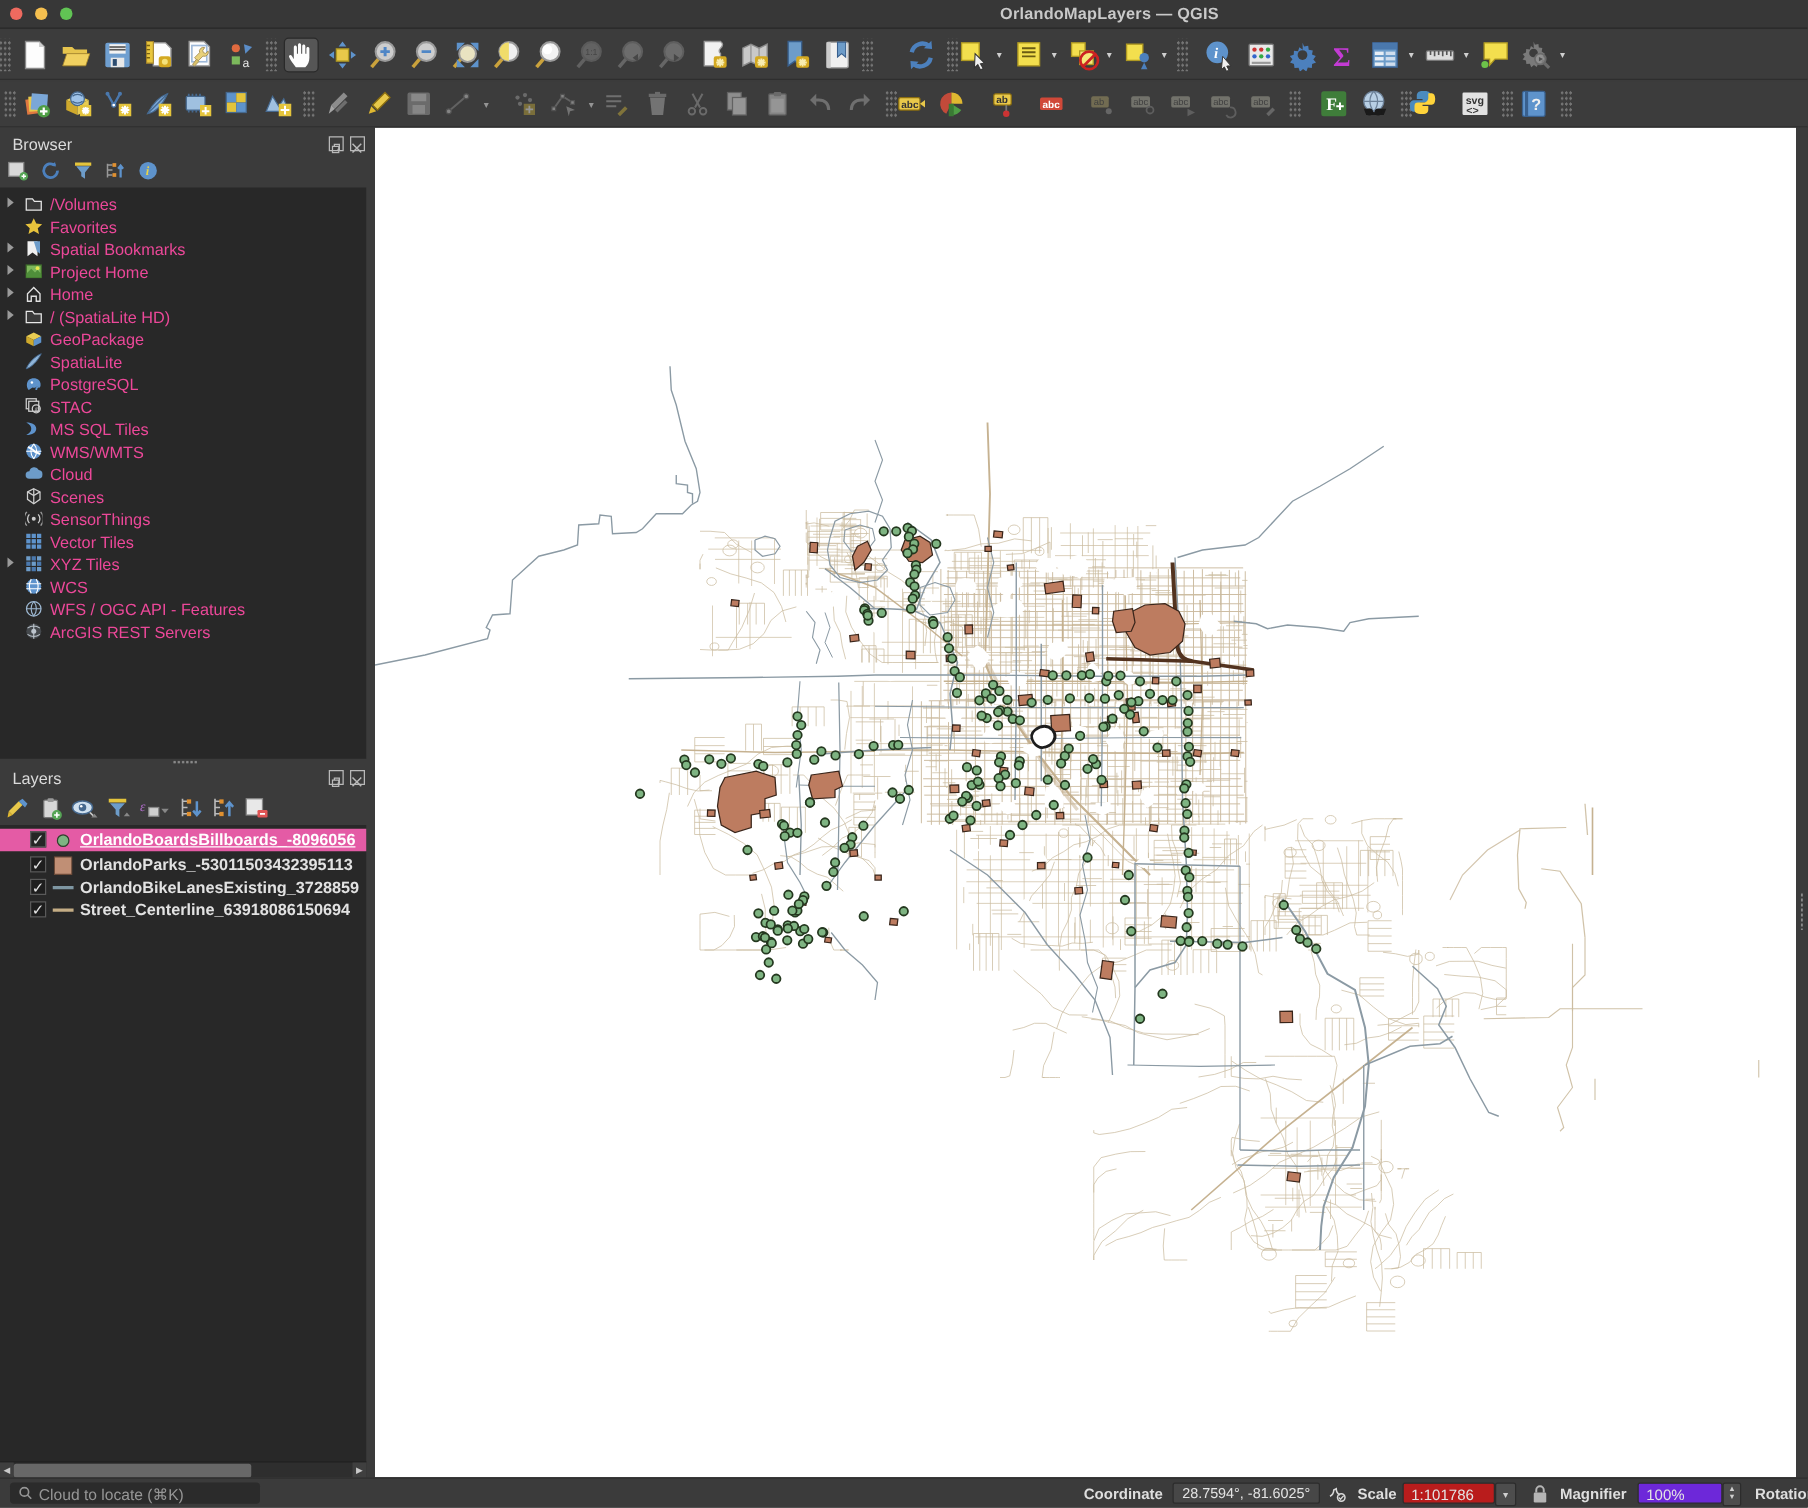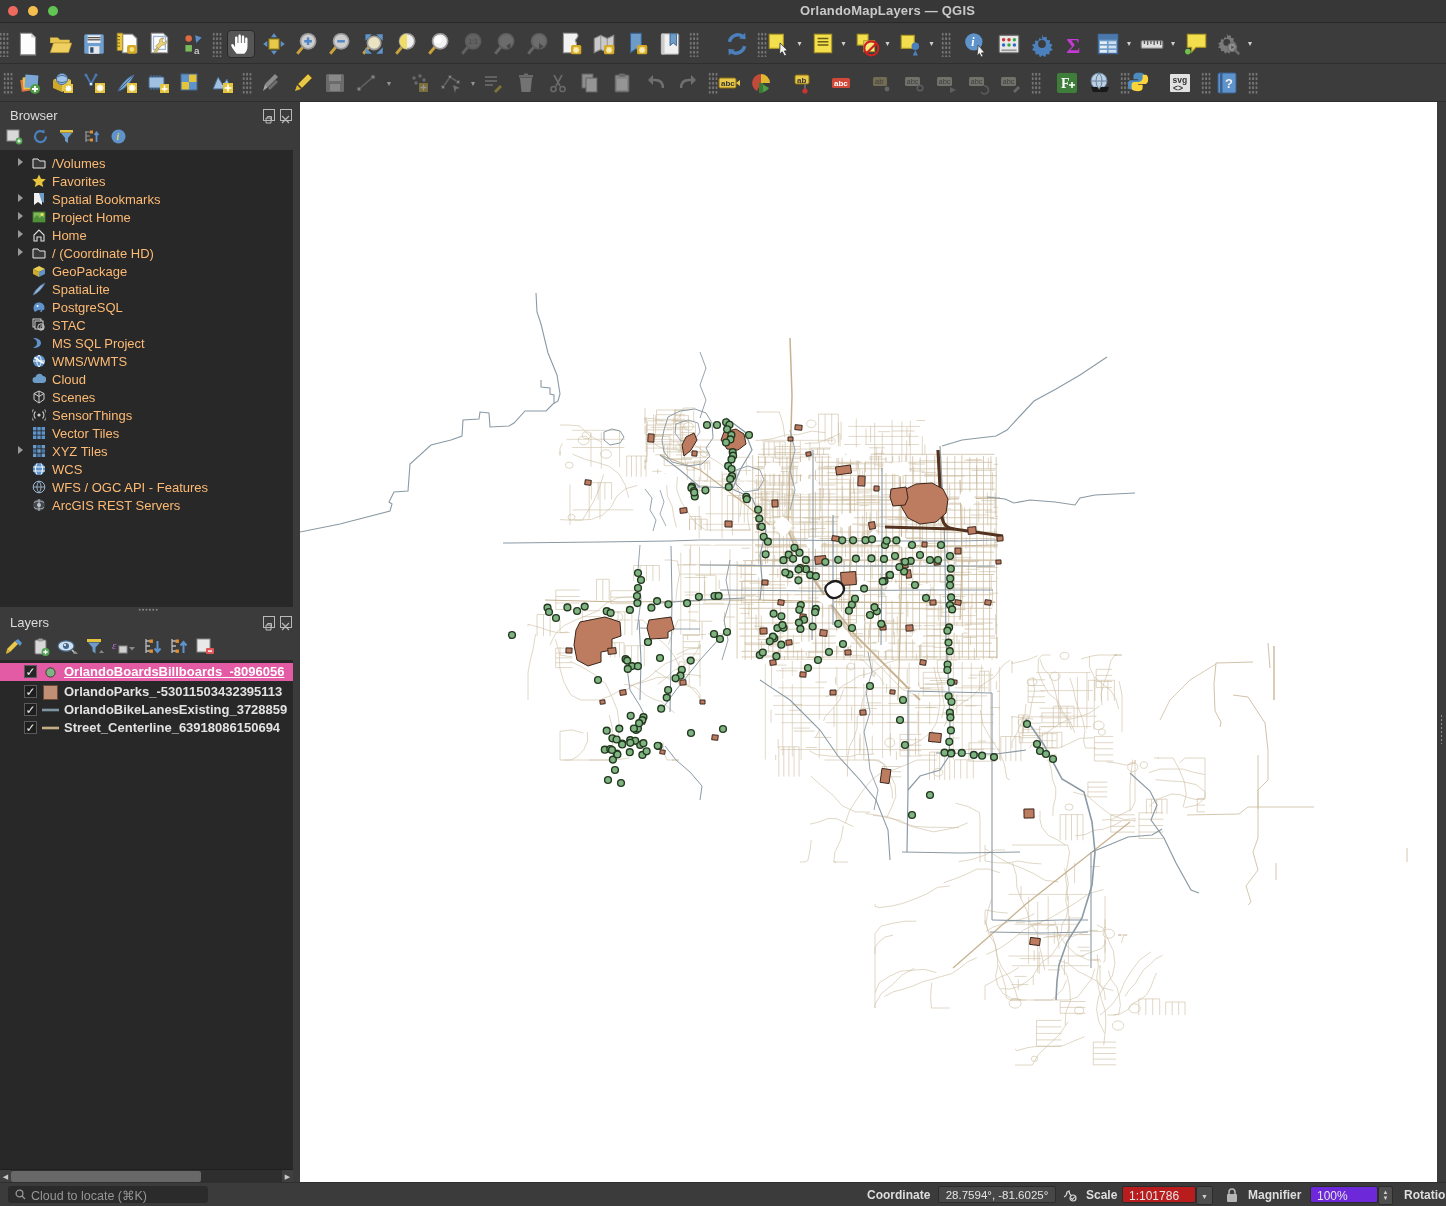--- a/index.html
+++ b/index.html
@@ -16,21 +16,21 @@
   .ti { width:28px; height:28px; margin:0 2.5px; display:flex; align-items:center; justify-content:center; flex:none; }
   .ti svg { width:26px; height:26px; }
   .ti2 { width:27px; height:27px; margin:0 2.5px; display:flex; align-items:center; flex:none; }
   .ti2 svg { width:24px; height:24px; }
   .active { background:#565656; border-radius:4px; border:1px solid #2a2a2a; }
   .drop { width:9px; height:28px; display:flex; align-items:center; justify-content:center; color:#cfcfcf; font-size:8px; flex:none; margin-right:2px; }
   #dock { position:absolute; left:0; top:102px; width:300px; height:1080px; background:#3b3b3b; }
   .ptitle { position:absolute; left:10px; font-size:13px; color:#dbdbdb; }
   .pbtn { position:absolute; width:12px; height:12px; border:1.5px solid #b9b9b9; }
   .tree { position:absolute; left:0; width:293px; background:#282828; }
-  .titem { position:absolute; left:12px; height:18px; width:293px; color:#fdba74; font-size:13px; }
+  .titem { position:absolute; left:0; height:18px; width:293px; color:#ec4899; font-size:13px; }
   .titem .lbl { position:absolute; left:40px; top:1.5px; white-space:nowrap; }
   .titem .ic { position:absolute; left:20px; top:2px; width:14px; height:14px; }
   .arr { position:absolute; left:6px; top:4px; width:0; height:0; border-left:5px solid #9a9a9a; border-top:4px solid transparent; border-bottom:4px solid transparent; }
   .lrow { position:absolute; left:0; width:293px; height:18px; color:#e2e2e2; font-size:13px; font-weight:bold; }
   .cb { position:absolute; left:24px; top:2px; width:13px; height:13px; background:#1e1e1e; border:1px solid #5a5a5a; color:#e8e8e8; font-size:12px; line-height:12px; text-align:center; font-weight:normal; }
   .lname { position:absolute; left:64px; top:1px; white-space:nowrap; overflow:hidden; width:229px; }
   #statusbar { position:absolute; left:0; top:1182px; width:1446px; height:24px; background:#3b3b3b; border-top:1px solid #2f2f2f; font-size:12px; color:#d8d8d8; }
   .sbox { position:absolute; background:#474747; border:1px solid #2c2c2c; border-radius:2px; height:17px; top:3px; color:#e4e4e4; font-size:12px; padding:2px 6px; }
   .slbl { position:absolute; top:5px; font-weight:bold; color:#dedede; }
 </style>
@@ -633,21 +633,21 @@
         <svg class="ic" viewBox="0 0 14 14">
           <path d="M2 13V7L7 2l5 5v6H9V9H5v4z" fill="none" stroke="#e0e0e0" stroke-width="1.1"></path>
         </svg>
         <span class="lbl">Home</span>
       </div>
     <div class="titem" style="top:94px">
         <span class="arr"></span>
         <svg class="ic" viewBox="0 0 14 14">
           <path d="M1 3h5l1.5 2H13v7H1z" fill="#3a3a3a" stroke="#e8e8e8"></path>
         </svg>
-        <span class="lbl">/ (Coordinate HD)</span>
+        <span class="lbl">/ (SpatiaLite HD)</span>
       </div>
     <div class="titem" style="top:112px">
         <svg class="ic" viewBox="0 0 14 14">
           <path d="M1 5l6-3 6 3-6 3z" fill="#e8cc52"></path>
           <path d="M1 5v5l6 3V8z" fill="#cfa92c"></path>
           <path d="M13 5v5l-6 3V8z" fill="#5e93cc"></path>
         </svg>
         <span class="lbl">GeoPackage</span>
       </div>
     <div class="titem" style="top:130px">
@@ -670,21 +670,21 @@
           <rect x="3" y="3" width="8" height="8" fill="#2a2a2a" stroke="#d0d0d0"></rect>
           <circle cx="9" cy="9" r="3.2" fill="none" stroke="#d0d0d0"></circle>
           <text x="7.6" y="11" font-size="4.5" fill="#d0d0d0" font-family="Liberation Sans">@</text>
         </svg>
         <span class="lbl">STAC</span>
       </div>
     <div class="titem" style="top:184px">
         <svg class="ic" viewBox="0 0 14 14">
           <path d="M1 2c5 0 8 2 8 5s-3 5-8 5c3-1.5 4-3 4-5S4 3.5 1 2z" fill="#5e93cc"></path>
         </svg>
-        <span class="lbl">MS SQL Project</span>
+        <span class="lbl">MS SQL Tiles</span>
       </div>
     <div class="titem" style="top:202px">
         <svg class="ic" viewBox="0 0 14 14">
           <circle cx="7" cy="7" r="6" fill="#5e93cc"></circle>
           <path d="M1 7h12M7 1a9 9 0 0 1 0 12M7 1a9 9 0 0 0 0 12" stroke="#fff" fill="none" stroke-width="0.9"></path>
           <path d="M2.5 3.5c2 1.5 3 1 4.5 3s4 1.5 5 3" stroke="#fff" fill="none" stroke-width="1.6"></path>
         </svg>
         <span class="lbl">WMS/WMTS</span>
       </div>
     <div class="titem" style="top:220px">

